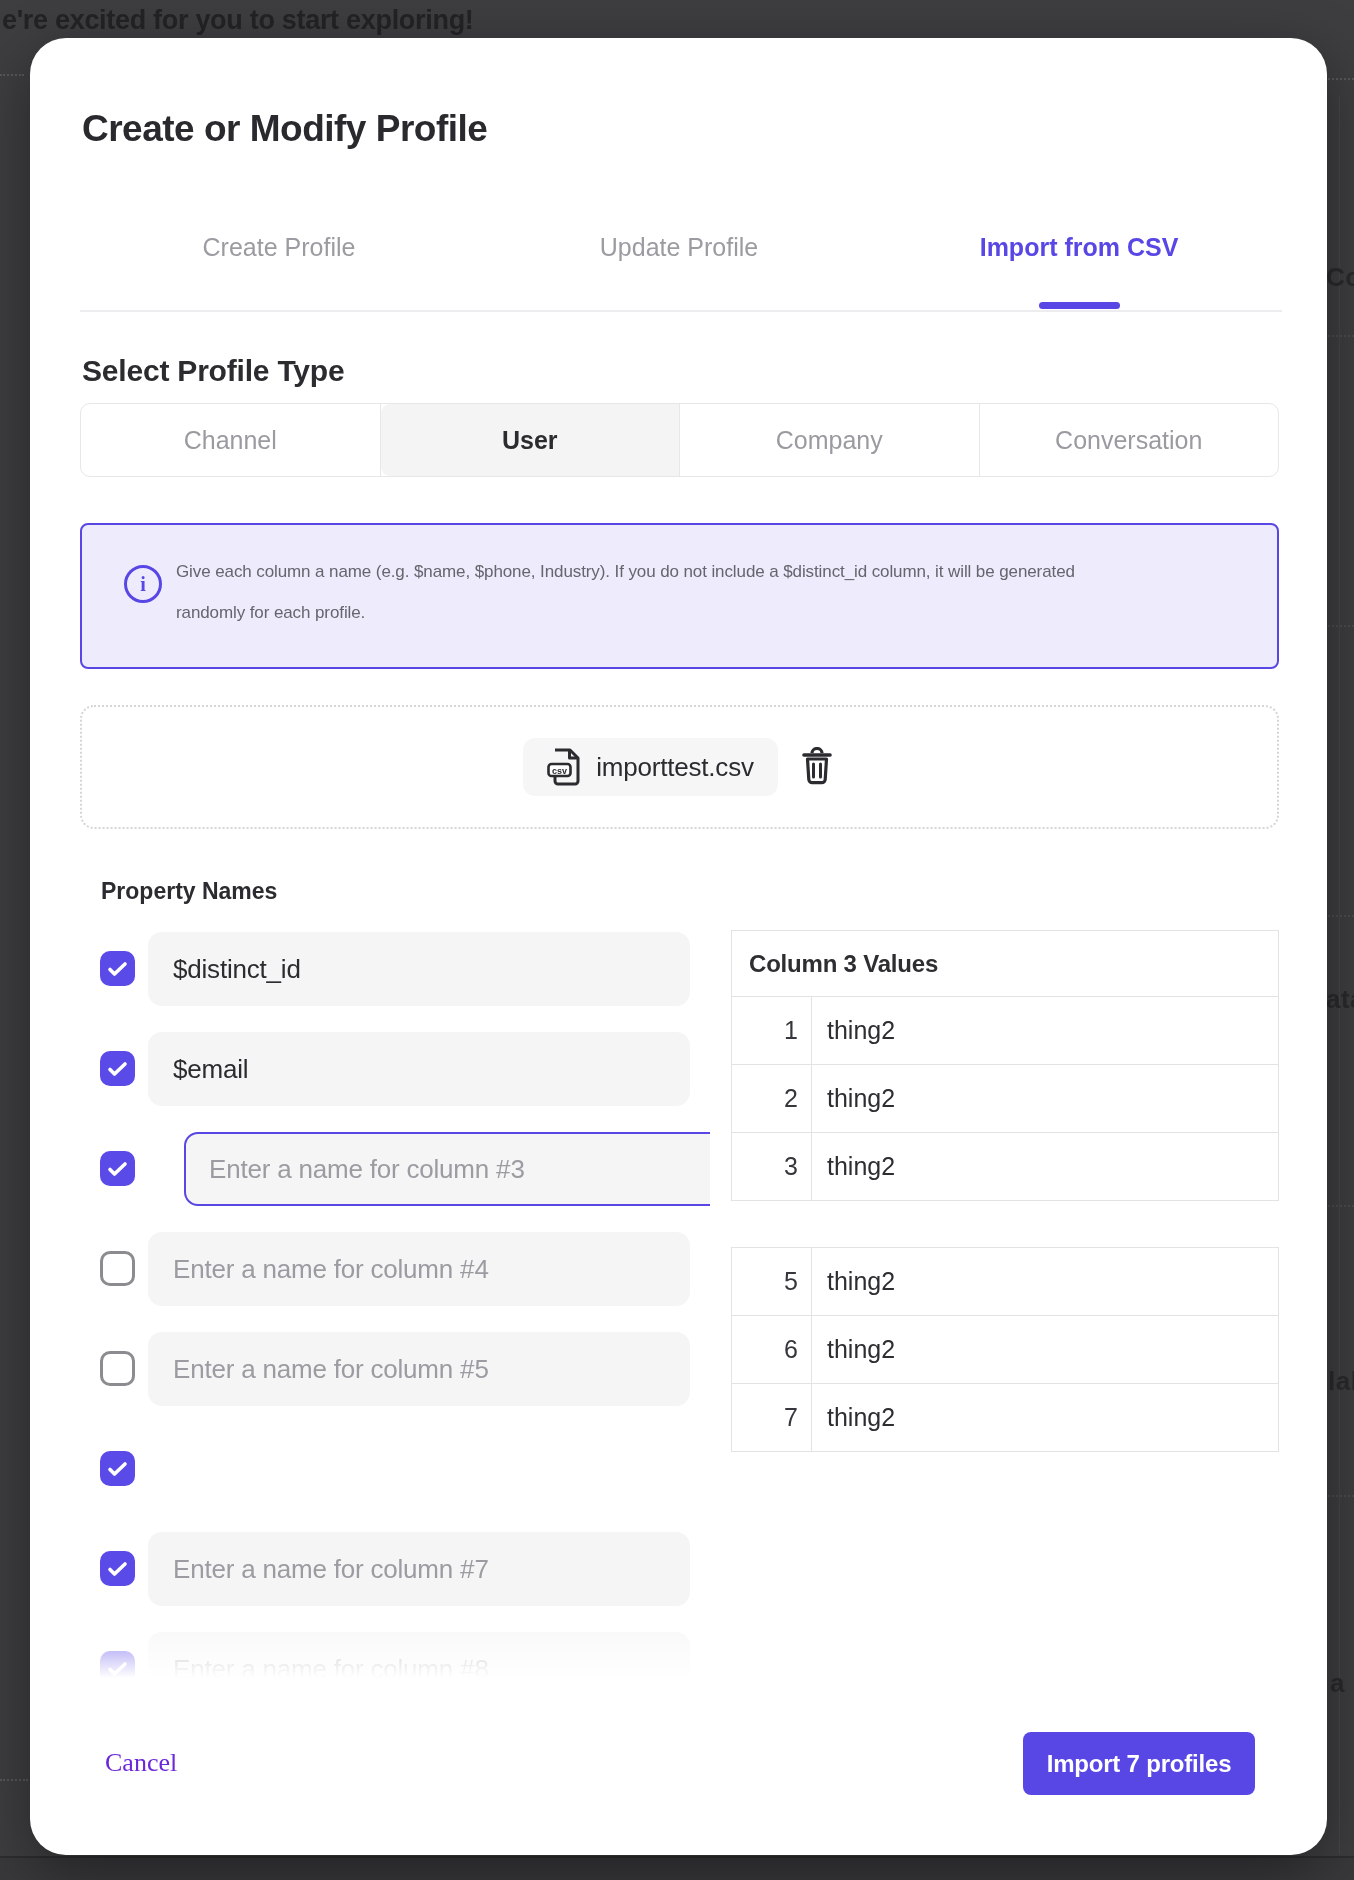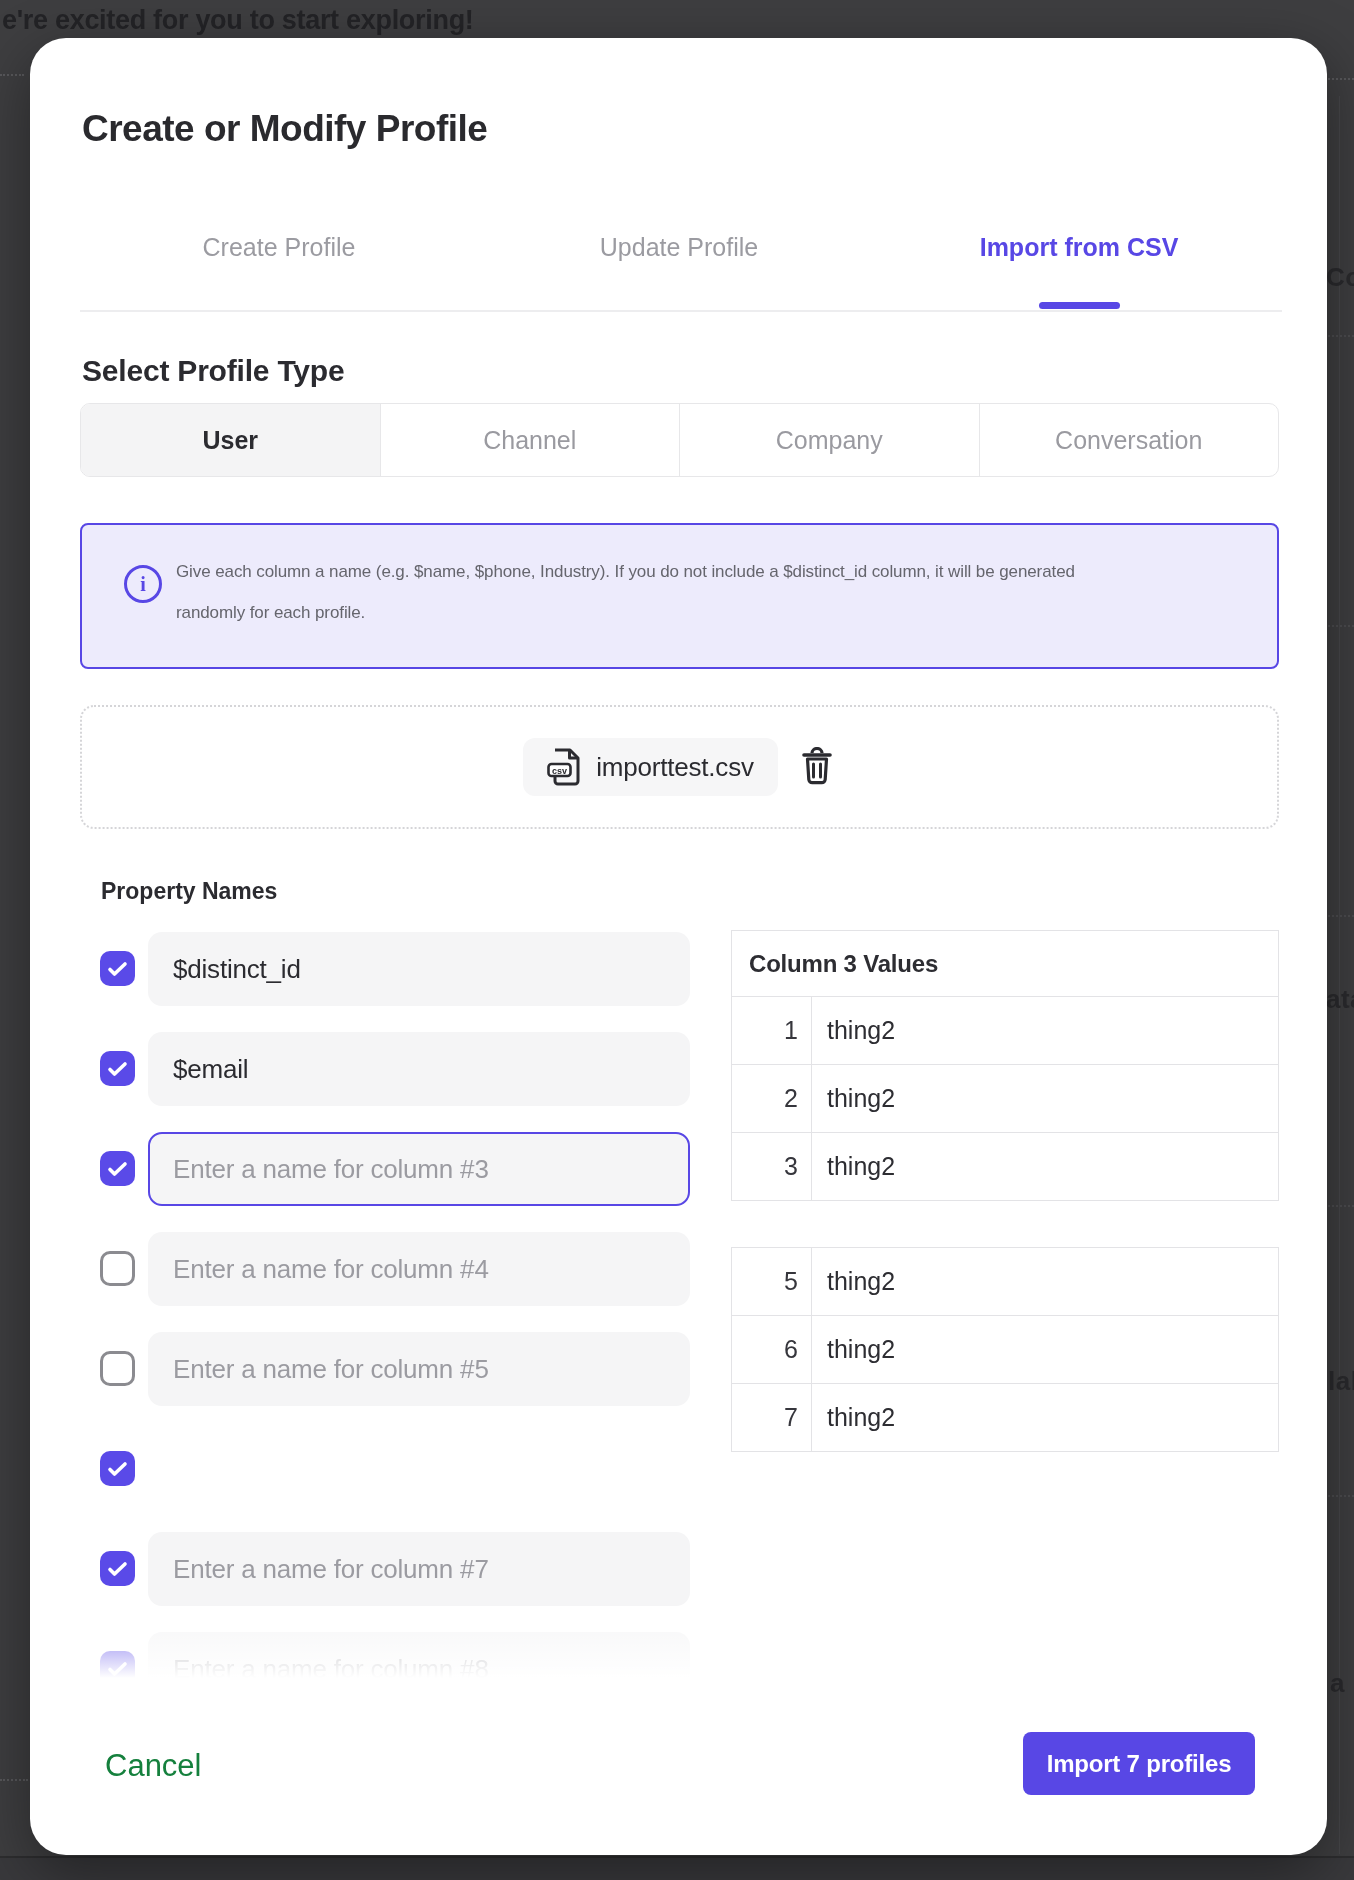--- a/index.html
+++ b/index.html
@@ -44,32 +44,32 @@
   
   .prop-label{position:absolute;left:71px;top:840px;font-size:23px;font-weight:700;color:#2b2b30;}
   .prop-list{position:absolute;left:70px;top:894px;width:610px;height:765px;overflow:hidden;}
   .prop-row{position:absolute;left:0;width:100%;height:74px;}
   .checkbox{position:absolute;left:0;top:19px;width:35px;height:35px;border-radius:10px;box-sizing:border-box;cursor:pointer;}
   .checkbox.checked{background:#5a4ae8;}
   .checkbox.unchecked{background:#fff;border:3px solid #8b8b90;}
   .checkbox svg{position:absolute;left:5px;top:6px;}
   .prop-input{position:absolute;left:48px;top:0;width:542px;height:74px;box-sizing:border-box;background:#f5f5f6;border:none;border-radius:14px;padding:0 25px;font-family:"Liberation Sans",sans-serif;font-size:26px;color:#2b2b30;outline:none;letter-spacing:-0.2px;}
   .prop-input::placeholder{color:#9b9ba1;opacity:1;}
-  .prop-input.focused{border:2px solid #5847e5;padding:0 23px;}
+  .prop-input.focused{border:2px solid #5847e5;padding:0 23px;margin-left:36px;}
   .prop-fade{position:absolute;left:0;right:0;bottom:0;height:95px;background:linear-gradient(to bottom, rgba(255,255,255,0), #ffffff 80%);pointer-events:none;}
   
   .ptable{position:absolute;left:701px;width:548px;border:1px solid #e3e3e6;box-sizing:border-box;background:#fff;}
   .ptable-header{height:65px;display:flex;align-items:center;padding-left:17px;font-size:24px;font-weight:700;color:#2d2d32;letter-spacing:-0.2px;border-bottom:1px solid #e3e3e6;}
   .ptable-row{height:67px;display:flex;border-bottom:1px solid #e3e3e6;}
   .ptable-row:last-child{border-bottom:none;}
   .pt-num{width:80px;box-sizing:border-box;border-right:1px solid #e3e3e6;display:flex;align-items:center;justify-content:flex-end;padding-right:13px;font-size:25px;color:#36363c;}
   .pt-val{flex:1;display:flex;align-items:center;padding-left:15px;font-size:25px;color:#2d2d32;}
   .ptable-dots{position:absolute;left:701px;top:1212px;width:548px;text-align:center;font-size:30px;line-height:26px;font-weight:700;color:#8b8b90;letter-spacing:3px;}
   
-  .cancel-btn{position:absolute;left:75px;top:1710px;font-size:31px;font-weight:500;color:#15803d;background:none;border:none;padding:0;cursor:pointer;font-family:Liberation Sans, sans-serif;}
+  .cancel-btn{position:absolute;left:75px;top:1710px;font-size:26px;font-weight:500;color:#6d28d9;background:none;border:none;padding:0;cursor:pointer;font-family:Liberation Serif, serif;}
   .import-btn{position:absolute;left:993px;top:1694px;width:232px;height:63px;background:#5847e5;border:none;border-radius:8px;color:#ffffff;font-size:24px;font-weight:700;cursor:pointer;font-family:"Liberation Sans",sans-serif;letter-spacing:-0.2px;}
 </style>
 </head>
 <body>
 
 <div class="bg-top-text">e're excited for you to start exploring!</div>
 <div class="bg-bottom-strip"></div>
 <div class="bg-right-vline"></div>
 <div class="bg-dotline" style="left:1328px;top:78px;width:26px;"></div>
 <div class="bg-dotline" style="left:0;top:74px;width:24px;"></div>
@@ -88,22 +88,22 @@
   <div class="title">Create or Modify Profile</div>
 
   <div class="tab" style="left:249px;">Create Profile</div>
   <div class="tab" style="left:649px;">Update Profile</div>
   <div class="tab active" style="left:1049px;">Import from CSV</div>
   <div class="tab-underline"></div>
   <div class="tab-divider"></div>
 
   <div class="select-label">Select Profile Type</div>
   <div class="segmented">
+    <div class="segment">Channel</div>
     <div class="segment selected">User</div>
-    <div class="segment">Channel</div>
     <div class="segment">Company</div>
     <div class="segment">Conversation</div>
   </div>
 
   <div class="info">
     <div class="info-icon">i</div>
     <div class="info-text">Give each column a name (e.g. $name, $phone, Industry). If you do not include a $distinct_id column, it will be generated randomly for each profile.</div>
   </div>
 
   <div class="upload">

